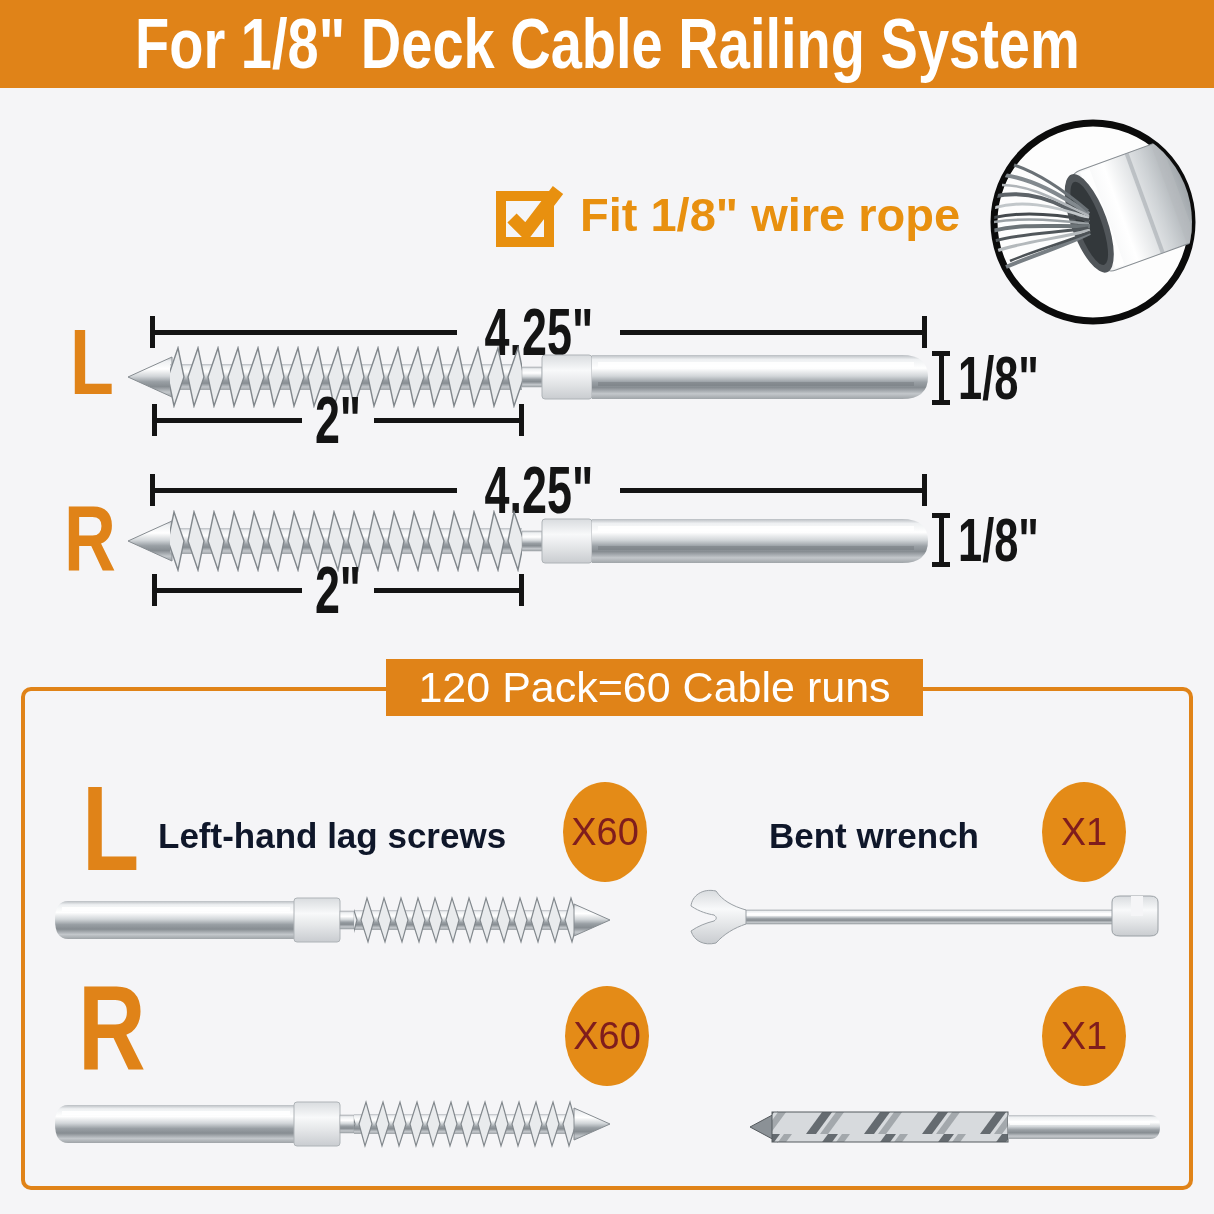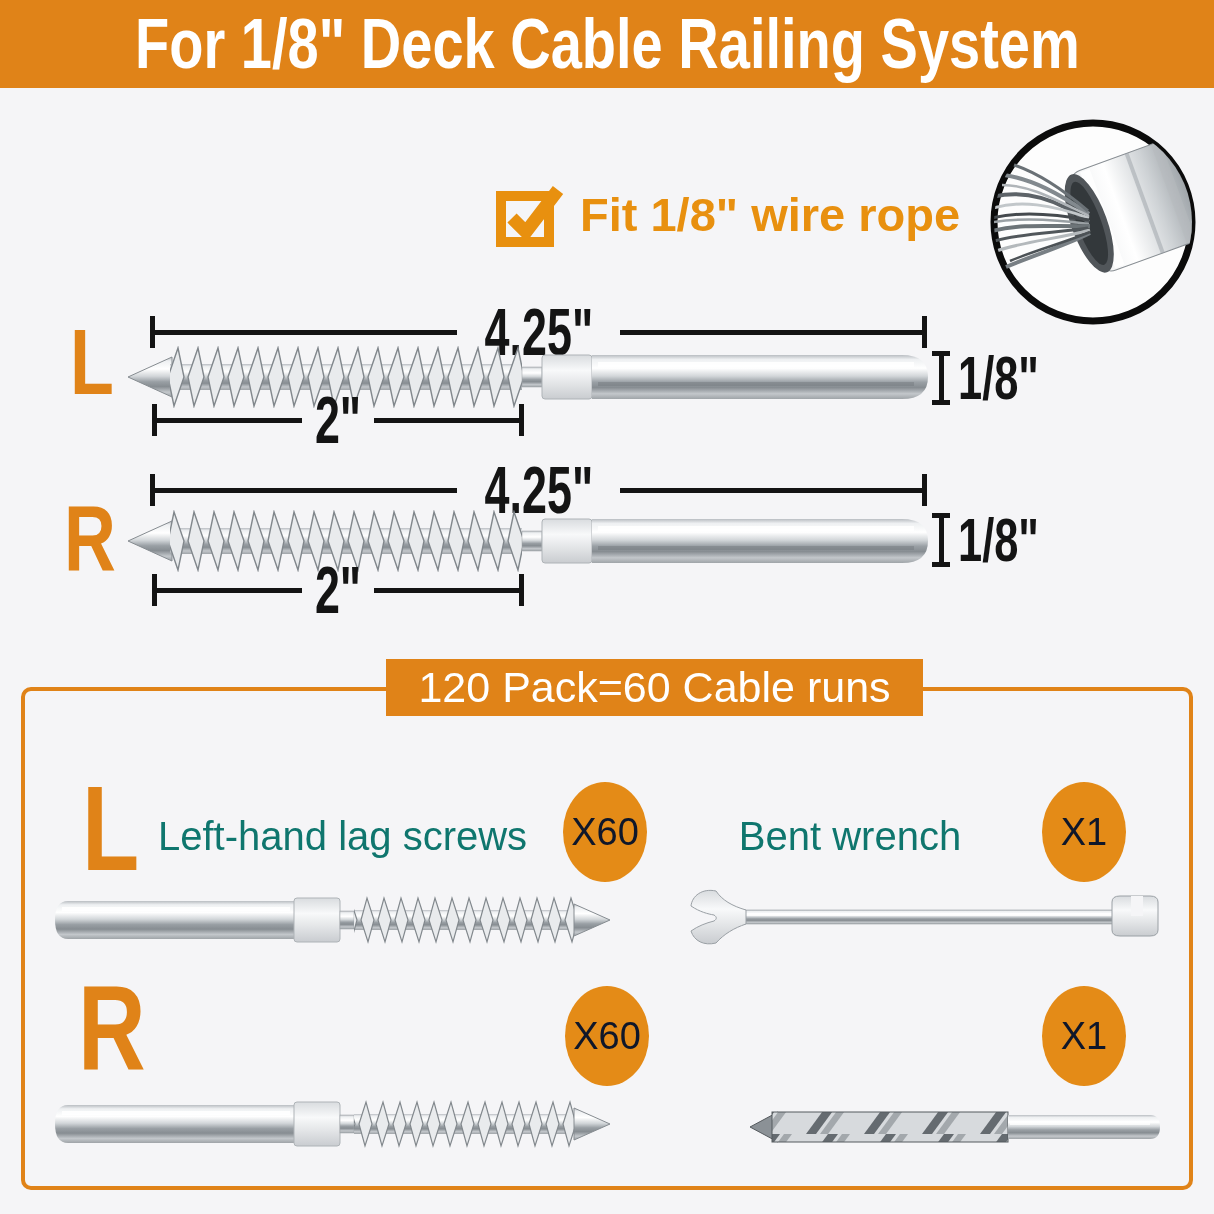--- a/index.html
+++ b/index.html
@@ -30,23 +30,23 @@
   .dia .ibeam{width:22px;height:54px;position:relative;flex:0 0 auto;}
   .dia .ibeam .cap{position:absolute;left:2px;width:18px;height:5px;background:#141414;}
   .dia .ibeam .vln{position:absolute;left:9px;top:4px;width:5px;height:46px;background:#141414;}
   .dia .lbl{font-weight:bold;font-size:62px;line-height:1;color:#141414;margin-left:6px;
             display:inline-block;transform:scaleX(.7);transform-origin:left center;white-space:nowrap;}
 
   
   .kit-box{left:21px;top:687px;width:1164px;height:495px;border:4px solid #e08318;border-radius:10px;}
   .kit-title{left:338px;top:659px;width:537px;height:57px;background:#e08318;color:#fff;
              font-size:43px;line-height:57px;text-align:center;white-space:nowrap;margin-left:48px;}
-  .item-label{font-size:40px;line-height:44px;color:#0f766e;white-space:nowrap;}
+  .item-label{font-size:35px;line-height:44px;color:#0f172a;white-space:nowrap;font-weight:bold;}
   .item-label.centered{width:372px;text-align:center;}
-  .badge{width:84px;height:100px;border-radius:50%;background:#e48b17;color:#0f172a;
+  .badge{width:84px;height:100px;border-radius:50%;background:#e48b17;color:#7f1d1d;
          font-size:38px;text-align:center;line-height:100px;}
 </style>
 </head>
 <body>
 
 <svg width="0" height="0" style="position:absolute" aria-hidden="true">
   <defs>
     <linearGradient id="gMetal" x1="0" y1="0" x2="0" y2="1">
       <stop offset="0" stop-color="#b9bdc2"></stop>
         <stop offset=".10" stop-color="#eef0f2"></stop>
@@ -206,21 +206,21 @@
     </div>
     <span class="lbl">1/8"</span>
   </div>
 
   <div class="abs kit-box"></div>
   <div class="abs kit-title">120 Pack=60 Cable runs</div>
 
   <div class="abs big-letter lt-box" style="left:82px;top:768px">L</div>
   <div class="abs item-label" style="left:158px;top:814px">Left-hand lag screws</div>
   <div class="abs badge" style="left:563px;top:782px">X60</div>
-  <div class="abs item-label centered" style="left:664px;top:814px">Bent wrench</div>
+  <div class="abs item-label centered" style="left:688px;top:814px">Bent wrench</div>
   <div class="abs badge" style="left:1042px;top:782px">X1</div>
 
   <svg class="abs" style="left:52px;top:894px" width="562" height="52" viewBox="0 0 562 52">
     <path d="M16,7 Q3,7 3,26 Q3,45 16,45 H242 V7 Z" fill="url(#gMetal)"></path>
     <rect x="10" y="13" width="228" height="4" fill="#ffffff" opacity=".85"></rect>
     <rect x="242" y="4" width="46" height="44" rx="3" fill="url(#gHex)" stroke="#aeb3b7"></rect>
     <rect x="288" y="17" width="14" height="18" fill="url(#gMetal)" stroke="#9aa0a5" stroke-width=".5"></rect>
     <rect x="302" y="16" width="220" height="20" fill="url(#gMetal)"></rect>
     <rect x="302" y="2" width="220" height="48" fill="url(#thrSmL)"></rect>
     <polygon points="522,10 558,26 522,42" fill="url(#gMetal)" stroke="#868c91"></polygon>

